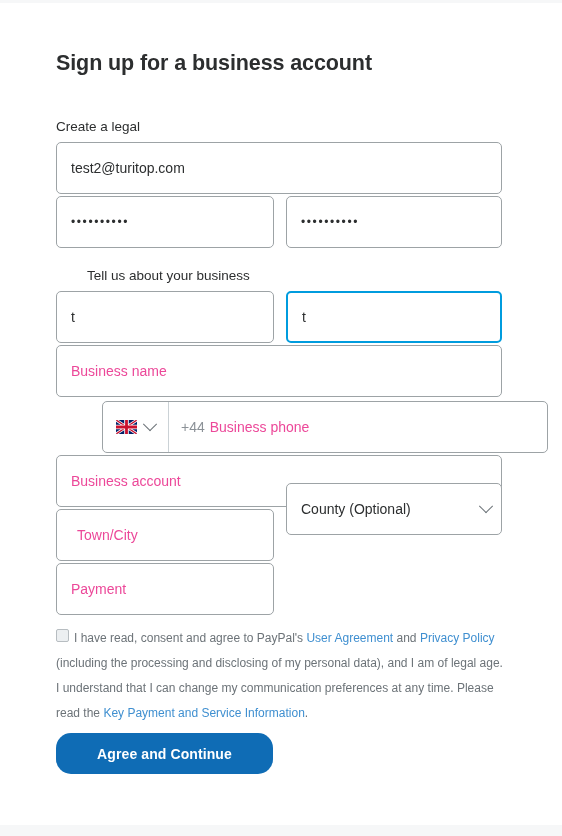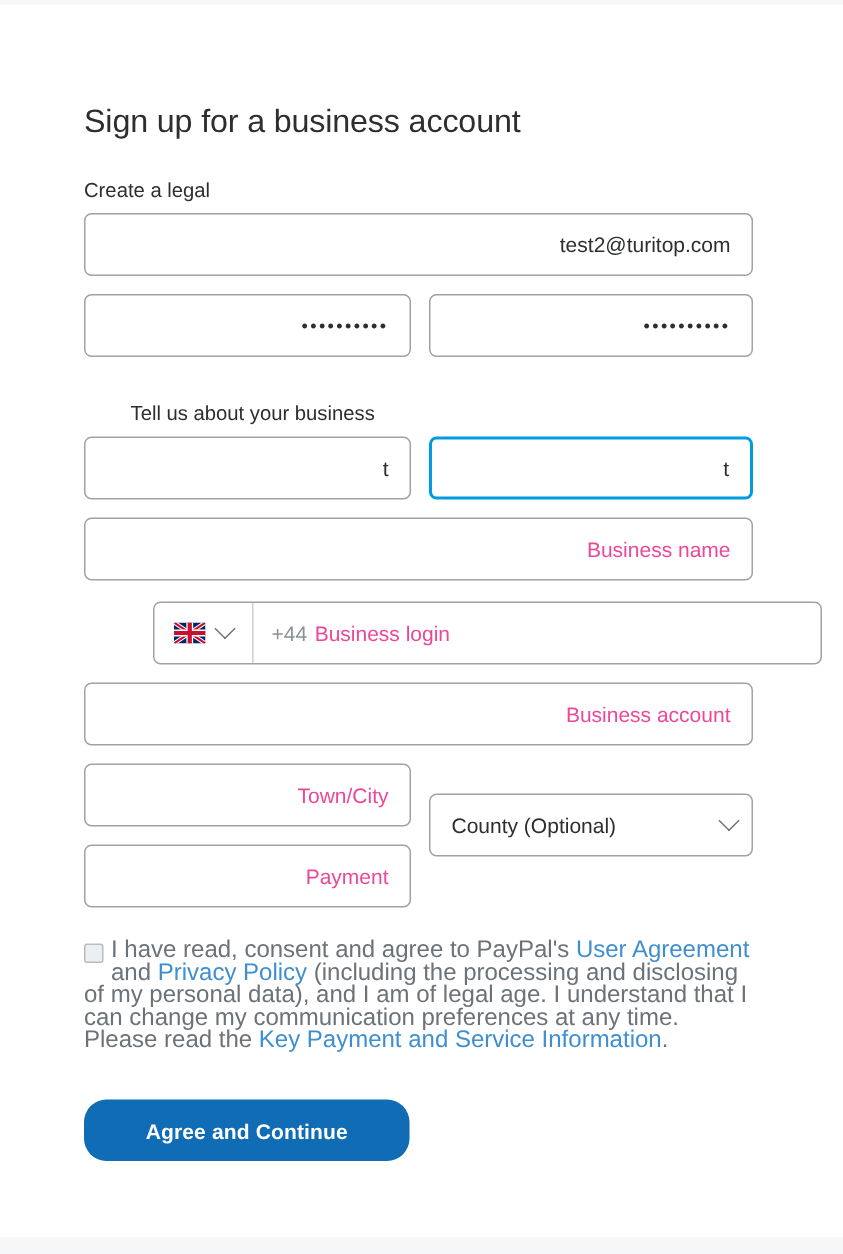--- a/index.html
+++ b/index.html
@@ -24,52 +24,51 @@
   }
   .form-wrap {
     position: absolute;
     left: 56px;
     top: 0;
     width: 446px;
   }
   .heading {
     font-size: 21.5px;
     color: #2c2e2f;
-    font-weight: normal;
+    font-weight: bold;
     margin: 0;
     padding: 0;
     position: absolute;
-    top: 66px;
+    top: 48px;
     left: 0;
     letter-spacing: -0.1px;
     white-space: nowrap;
   }
   .section-label {
     font-size: 13.5px;
     color: #2c2e2f;
     position: absolute;
     left: 0;
     white-space: nowrap;
   }
   .label-login { top: 116px; }
   .label-business { top: 265px; margin-left: 31px; }
 
   .field {
     position: absolute;
     box-sizing: border-box;
     border: 1px solid #9da3a6;
     border-radius: 5px;
     background: #ffffff;
-    height: 42px;
+    height: 52px;
     display: flex;
     align-items: center;
     padding: 0 14px;
     font-size: 14px;
     color: #2c2e2f;
-    justify-content: flex-end;
   }
   .field.focused {
     border: 2px solid #009cde;
   }
   .field .ph {
     color: #ec4899;
   }
   .field .val {
     color: #2c2e2f;
   }
@@ -83,21 +82,21 @@
   
   .f-email      { left: 0;   top: 139px; width: 446px; }
   .f-password   { left: 0;   top: 193px; width: 218px; }
   .f-password2  { left: 230px; top: 193px; width: 216px; }
   .f-first      { left: 0;   top: 288px; width: 218px; }
   .f-last       { left: 230px; top: 288px; width: 216px; }
   .f-bizname    { left: 0;   top: 342px; width: 446px; }
   .f-phone      { left: 0;   top: 398px; width: 446px; padding: 0; margin-left: 46px; }
   .f-address    { left: 0;   top: 452px; width: 446px; }
   .f-town       { left: 0;   top: 506px; width: 218px; padding-left: 20px; }
-  .f-county     { left: 230px; top: 526px; width: 216px; padding-right: 10px; }
+  .f-county     { left: 230px; top: 480px; width: 216px; padding-right: 10px; }
   .f-postcode   { left: 0;   top: 560px; width: 218px; }
 
   
   .phone-country {
     width: 66px;
     height: 100%;
     display: flex;
     align-items: center;
     justify-content: center;
     gap: 8px;
@@ -136,22 +135,22 @@
     justify-content: space-between;
   }
   .county-text { color: #2c2e2f; font-size: 14px; }
 
   
   .consent {
     position: absolute;
     left: 0;
     top: 623px;
     width: 448px;
-    font-size: 16px;
-    line-height: 15px;
+    font-size: 12px;
+    line-height: 25px;
     color: #6c7378;
   }
   .cb {
     float: left;
     width: 13px;
     height: 13px;
     border: 1px solid #b7bdc1;
     border-radius: 2px;
     background: #eceff1;
     box-sizing: border-box;
@@ -224,21 +223,21 @@
             <path d="M0,0 L60,40 M60,0 L0,40" stroke="#ffffff" stroke-width="8"></path>
             <path d="M0,0 L60,40 M60,0 L0,40" stroke="#C8102E" stroke-width="4"></path>
             <path d="M30,0 V40 M0,20 H60" stroke="#ffffff" stroke-width="13"></path>
             <path d="M30,0 V40 M0,20 H60" stroke="#C8102E" stroke-width="8"></path>
           </svg>
         </span>
         <span class="chev"></span>
       </div>
       <div class="phone-input">
         <span class="dial">+44</span>
-        <span class="ph">Business login</span>
+        <span class="ph">Business phone</span>
       </div>
     </div>
 
     <div class="field f-address">
       <span class="ph">Business account</span>
     </div>
 
     <div class="field f-town">
       <span class="ph">Town/City</span>
     </div>

